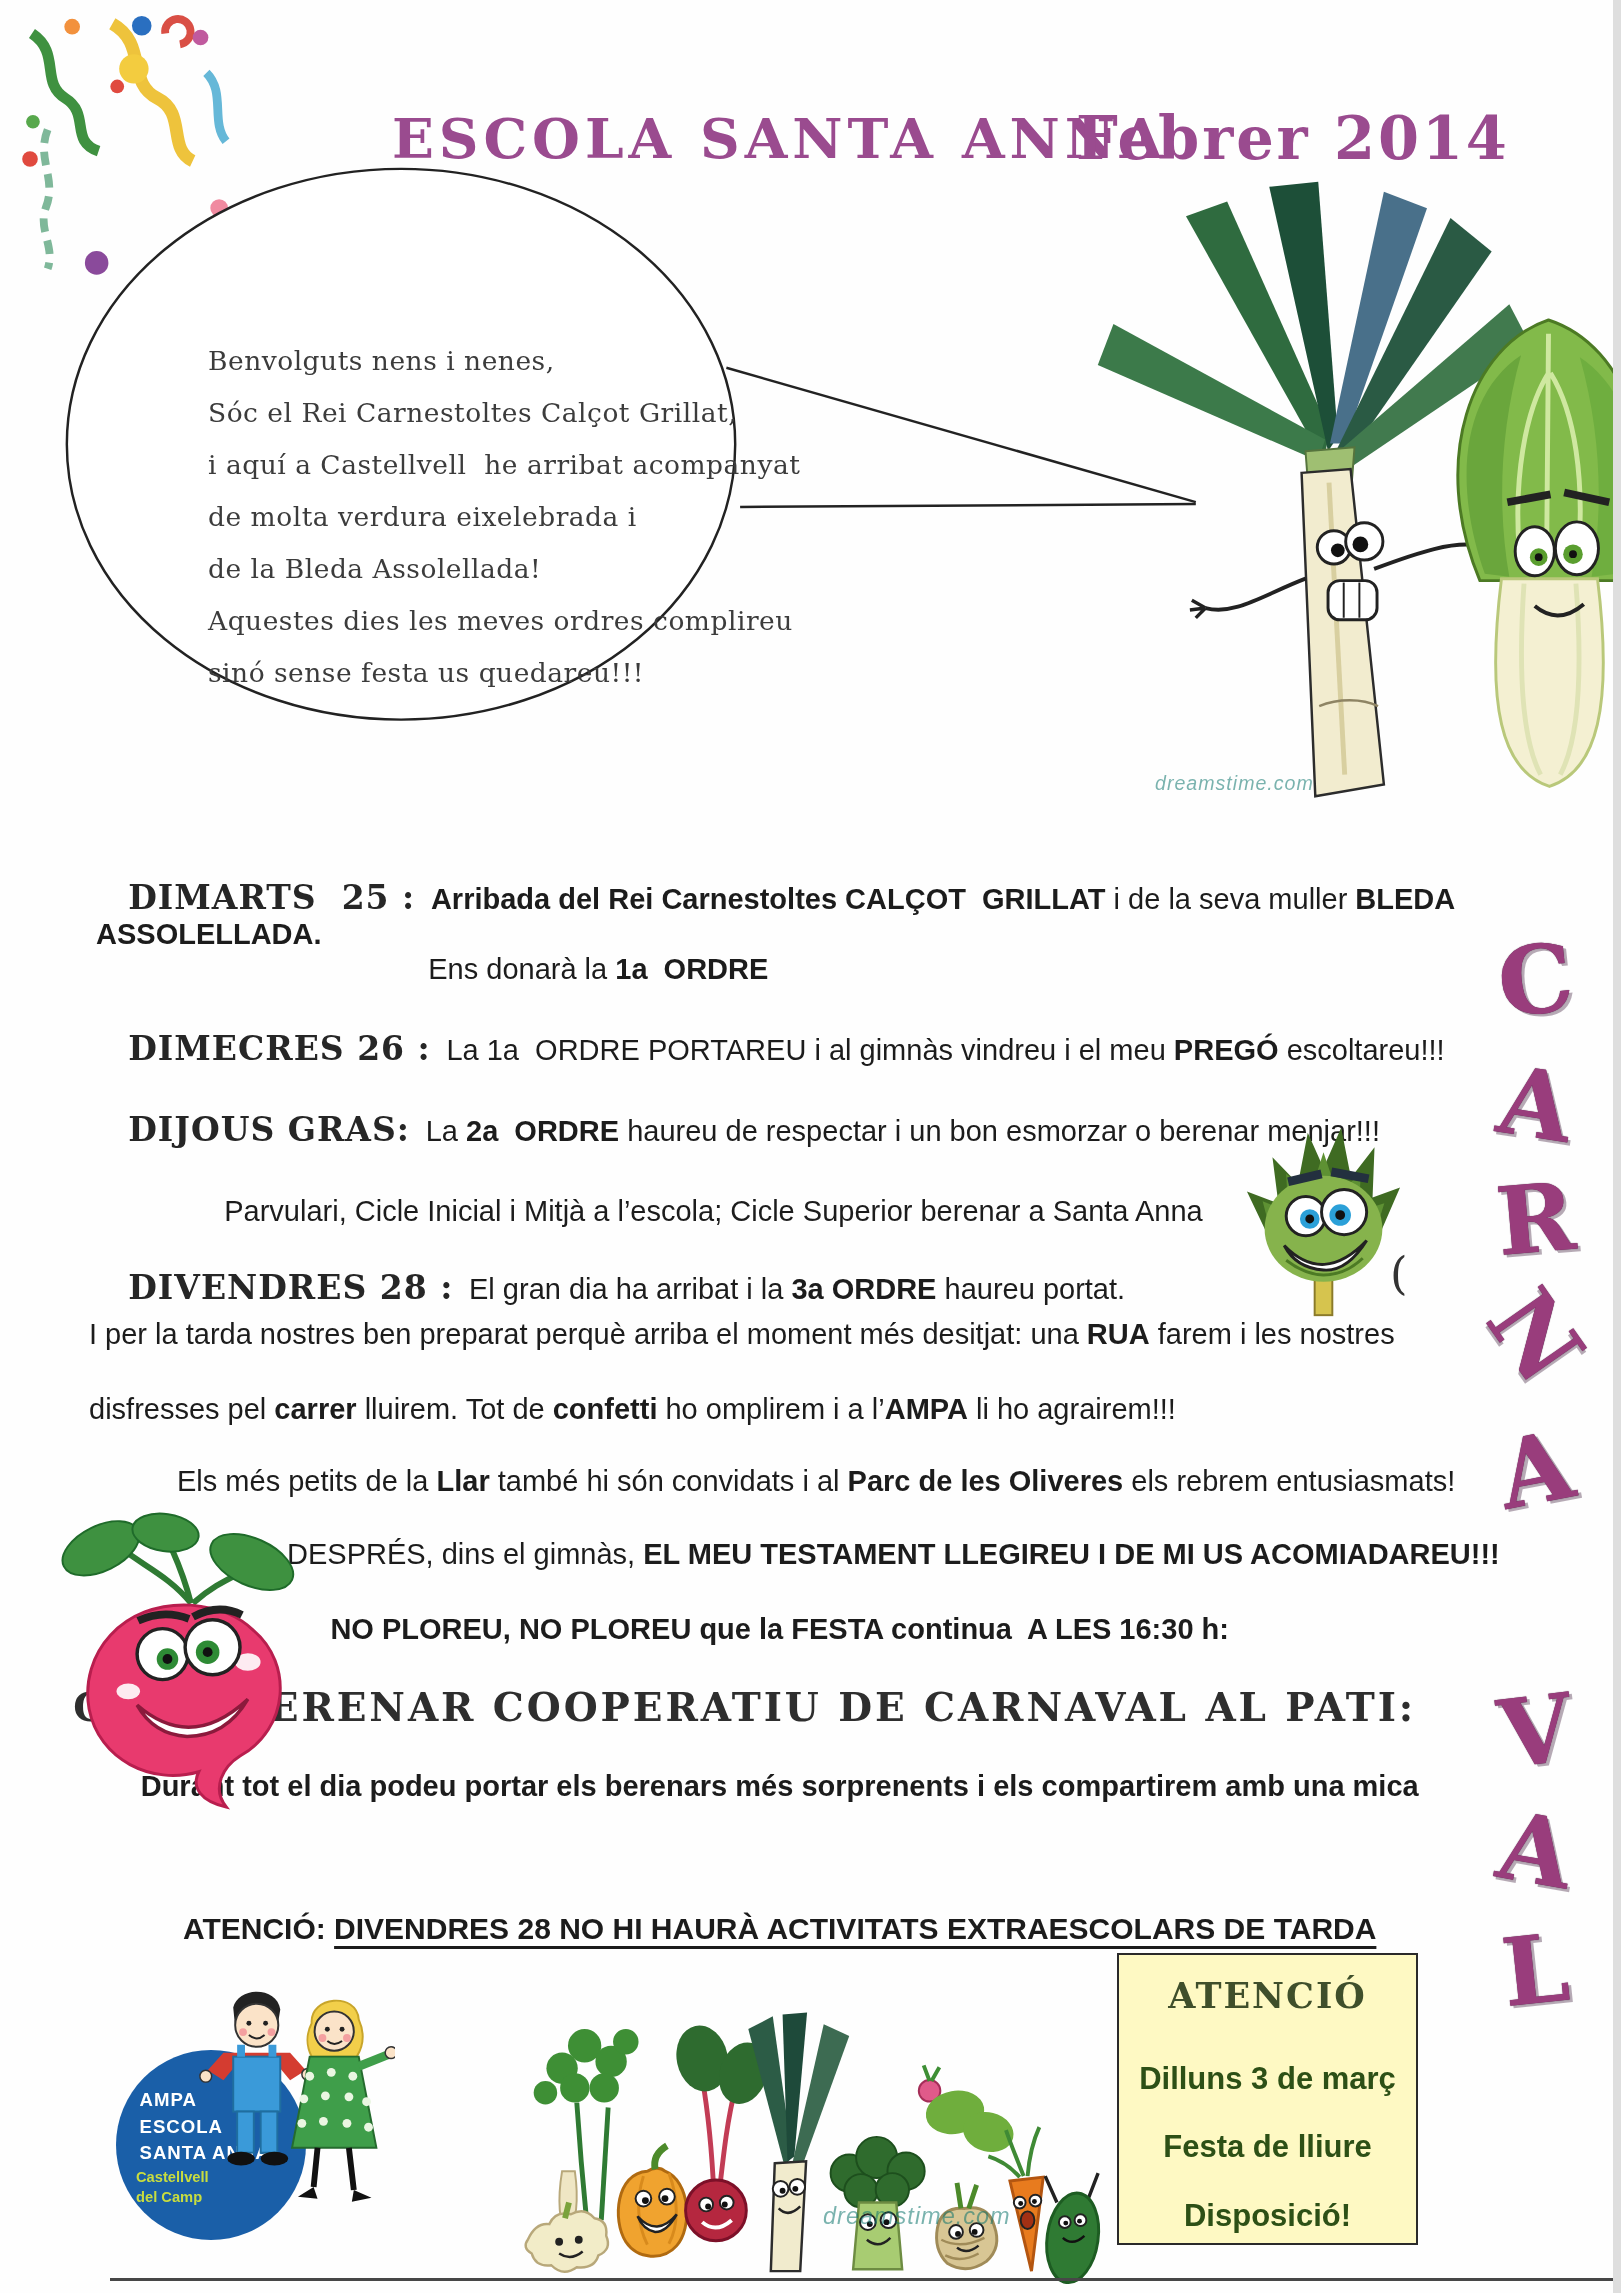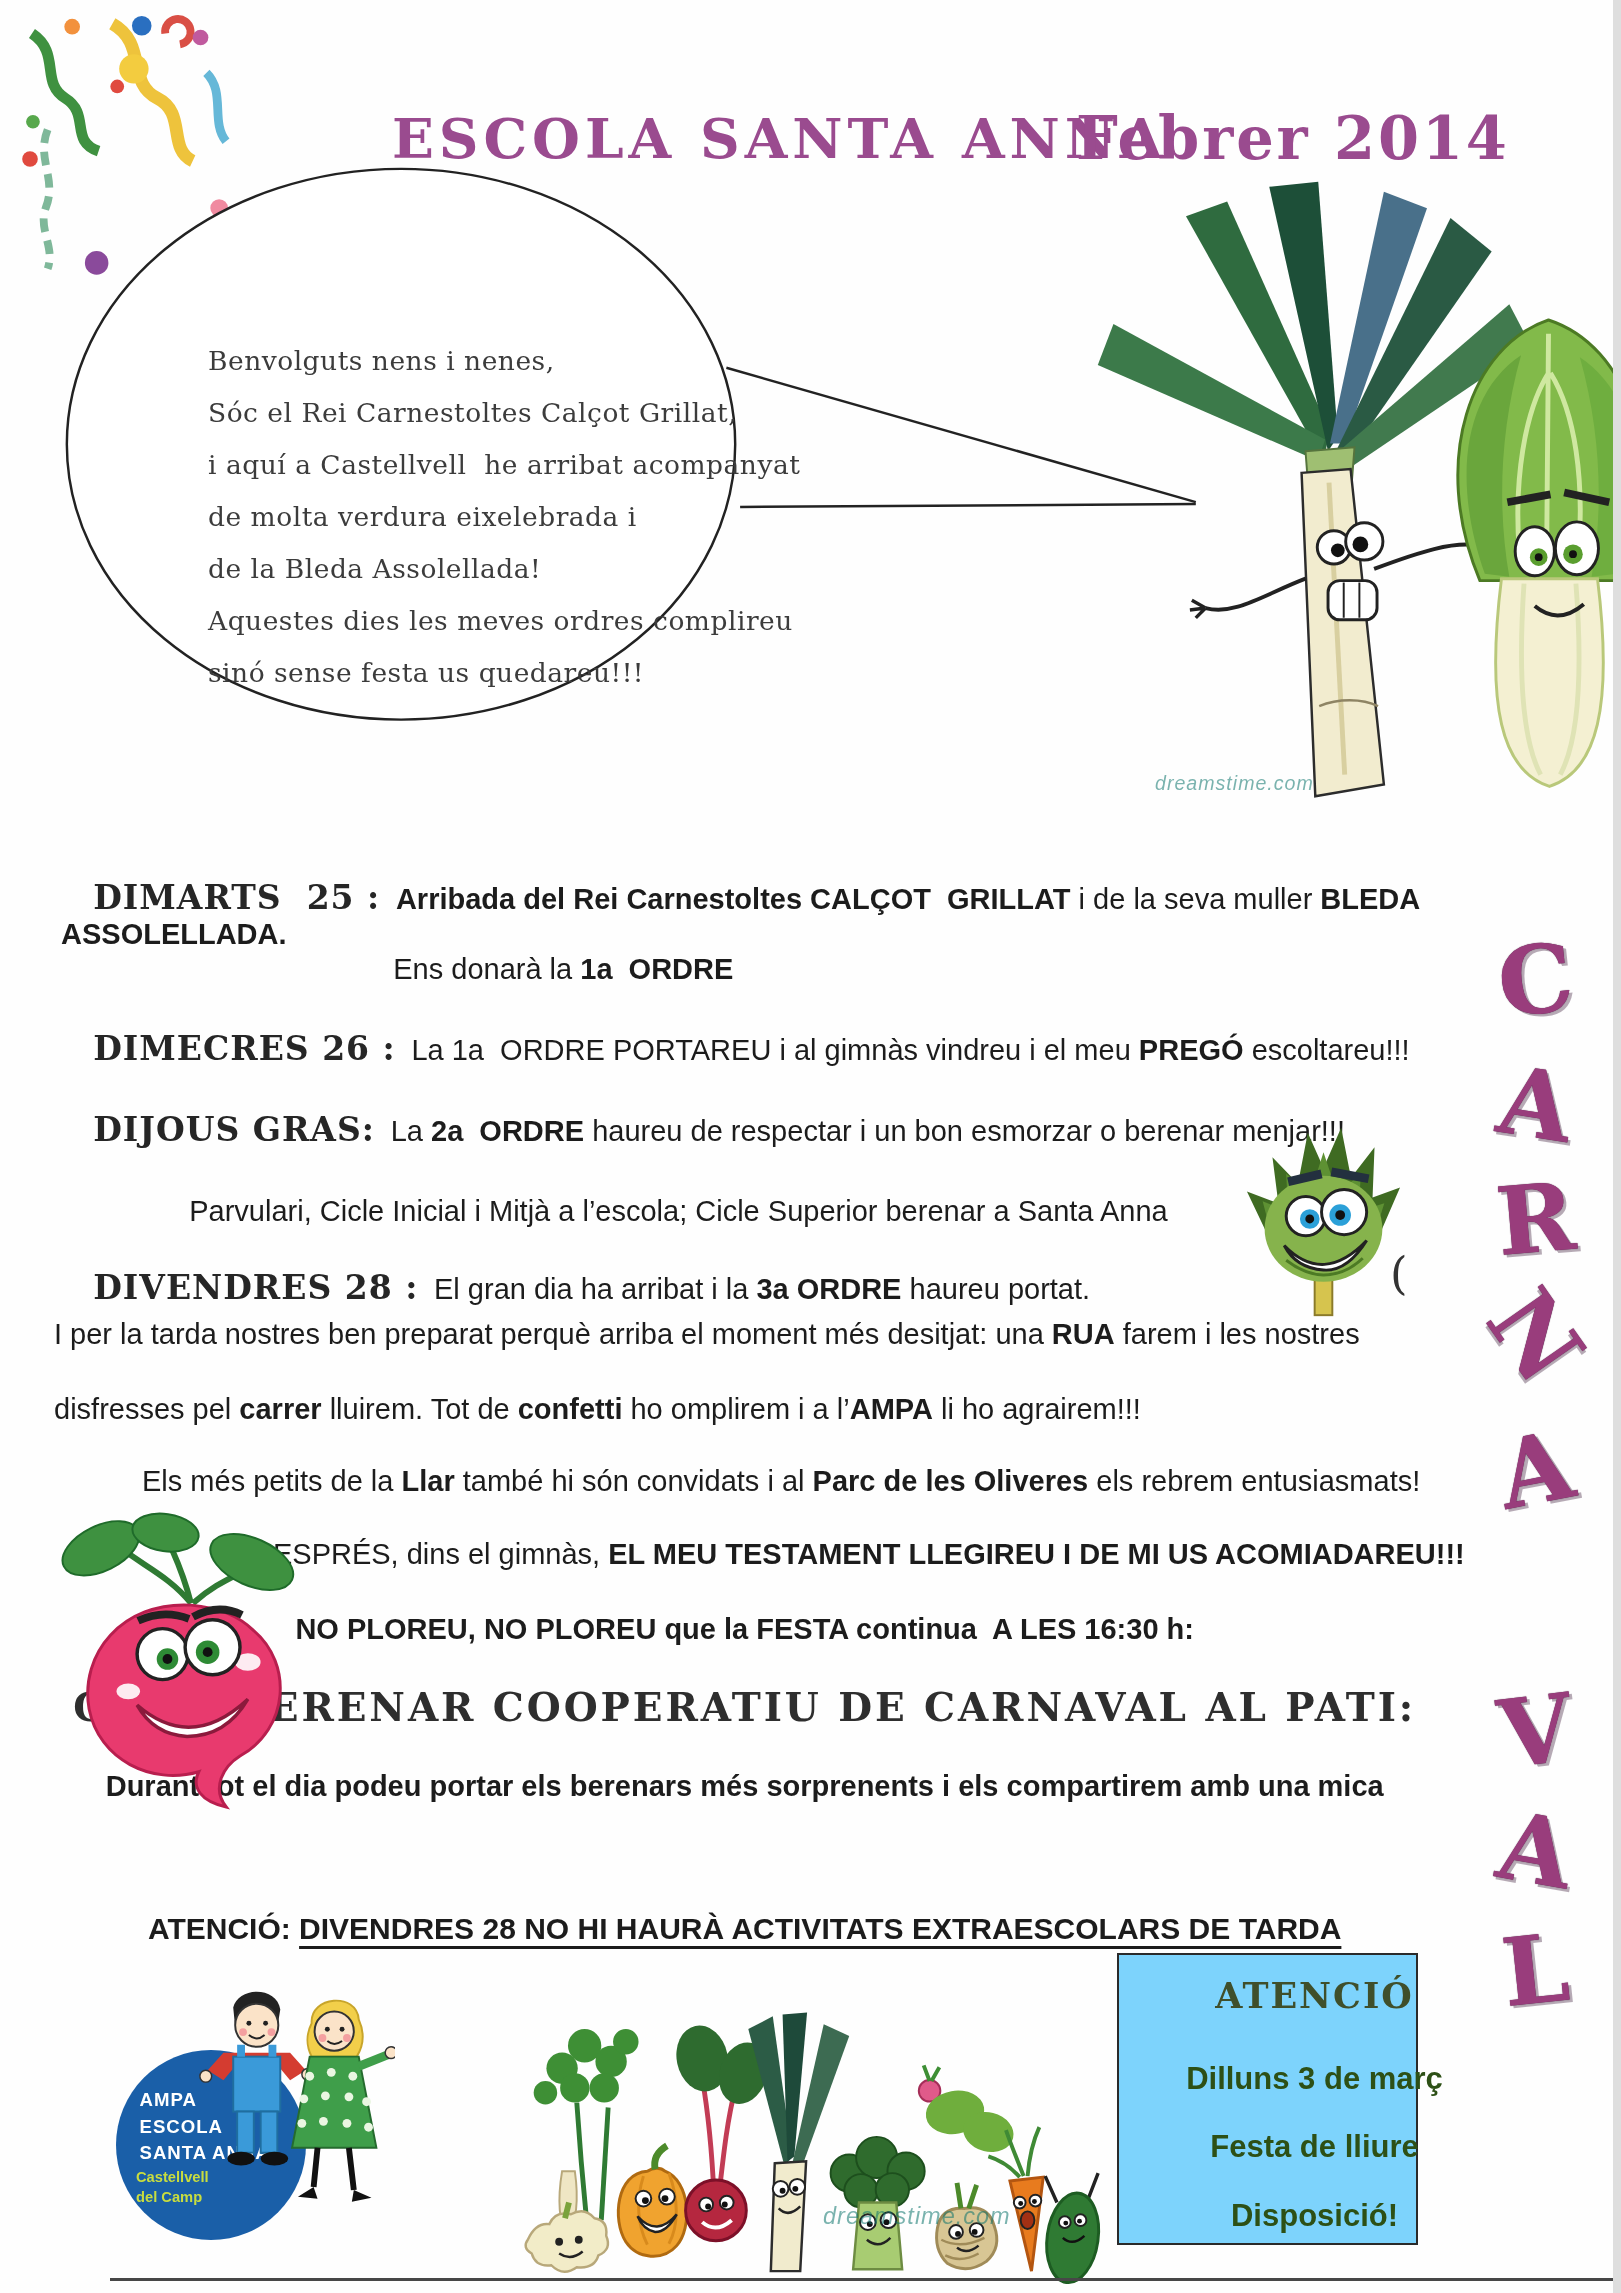--- a/index.html
+++ b/index.html
@@ -1,34 +1,34 @@
 <!DOCTYPE html>
 <html><head>
 <meta charset="utf-8">
 <style>
   html,body{margin:0;padding:0;background:#888;}
   #page{position:relative;width:1621px;height:2294px;background:#fefefe;overflow:hidden;
         font-family:"Liberation Sans",sans-serif;color:#1c1c1c;}
   .abs{position:absolute;}
   .deco{font-family:"DejaVu Serif",serif;font-weight:700;}
   .purple{color:#9a4b8f;}
-  .body{font-size:29px;line-height:1.2;white-space:pre-wrap;}
+  .body{font-size:29px;line-height:1.2;white-space:pre-wrap;margin-left:35px;}
   .b{font-weight:700;}
   .u{text-decoration:underline;text-decoration-thickness:2.9px;text-underline-offset:6.9px;text-align:center;}
   .dlabel{font-family:"DejaVu Serif",serif;font-weight:700;font-size:33px;letter-spacing:1px;
           color:#262626;margin-right:15.7px;}
   .srow{position:absolute;white-space:pre-wrap;}
   .center-line{position:absolute;left:14.7px;width:1460px;text-align:center;white-space:pre-wrap;}
   .bubble-line{height:52px;font-family:"DejaVu Serif",serif;font-size:26.5px;color:#3c3c3c;
                letter-spacing:0.5px;white-space:pre-wrap;}
   .carn{position:absolute;left:1462px;width:147px;text-align:center;
         font-family:"DejaVu Serif",serif;font-weight:700;font-size:94px;color:#993d7c;
         text-shadow:2.9px 2.9px 0 rgba(50,15,45,.35),0 0 1px #4a1d3e;line-height:1;}
   #green-box{position:absolute;left:1117px;top:1953px;width:301px;height:292px;
-             background:#7dd3fc;border:2.9px solid #2a2a2a;box-sizing:border-box;padding-left:47px;}
+             background:#fef9c3;border:2.9px solid #2a2a2a;box-sizing:border-box;}
   #green-box .gb-title{position:absolute;top:19.6px;width:100%;text-align:center;
              font-family:"DejaVu Serif",serif;font-weight:700;font-size:35px;
              letter-spacing:2px;color:#3f4f2b;}
   .gb-line{position:absolute;width:100%;text-align:center;font-weight:700;
            font-size:31px;color:#2d5016;}
   #ampa-circle{position:absolute;left:116px;top:2050px;width:190px;height:190px;border-radius:50%;
            background:#1a5fa8;padding-left:0;box-sizing:border-box;}
   .ampa-line{color:#ffffff;font-weight:700;font-size:18.6px;letter-spacing:1px;
              margin-left:23.5px;line-height:26.5px;}
   .ampa-sub{color:#c8dd3f;font-weight:700;font-size:14.7px;margin-left:20px;line-height:20.6px;}

